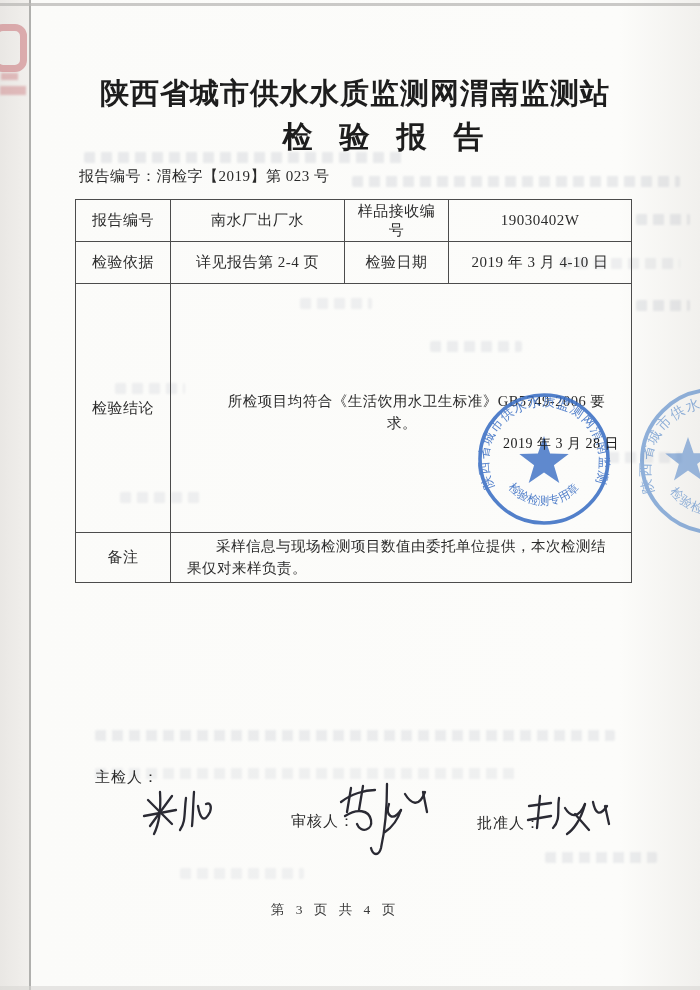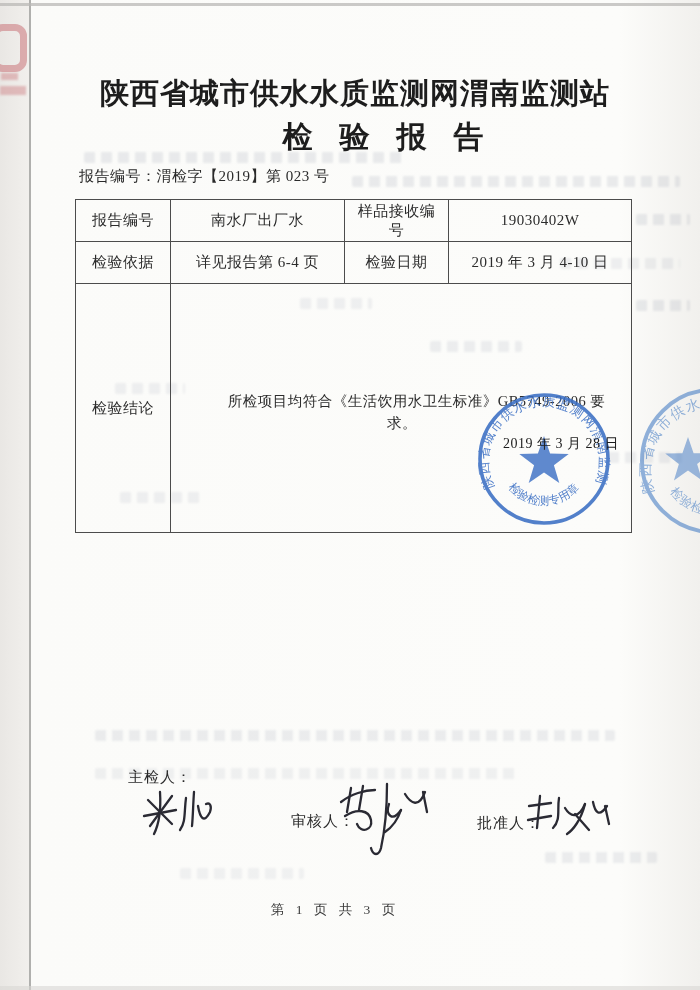--- a/index.html
+++ b/index.html
@@ -64,21 +64,21 @@
   .rem-text{padding:3px 10px 2px 10px;text-indent:2em;font-size:14.5px;line-height:1.5;text-align:left;}
 
   
   .stamp{position:absolute;left:298px;top:100px;width:150px;height:150px;opacity:.88;}
   .stamp-date{position:absolute;left:288px;top:151px;width:160px;text-align:right;
     font-size:14px;color:#1c1c1c;letter-spacing:.5px;z-index:3;}
   .side-stamp{position:absolute;left:628px;top:376px;width:170px;height:170px;opacity:.6;}
 
   
   .sig-label{position:absolute;font-size:15px;color:#2a2a2a;letter-spacing:1px;}
-  .sl1{left:95px;top:768px;margin-left:33px;}
+  .sl1{left:95px;top:768px;}
   .sl2{left:291px;top:812px;}
   .sl3{left:477px;top:814px;text-align:center;}
   .sig-svg{position:absolute;}
   .sg1{left:136px;top:782px;}
   .sg2{left:335px;top:778px;}
   .sg3{left:523px;top:790px;}
   .sig-svg path{stroke:#2a2a33;stroke-width:2.3;fill:none;stroke-linecap:round;stroke-linejoin:round;}
 
   .footer{position:absolute;left:235px;top:901px;width:200px;text-align:center;
     font-size:13.5px;letter-spacing:4px;color:#3b3b3b;}
@@ -126,21 +126,21 @@
     </colgroup>
   <tbody>
       <tr class="r">
     <td>报告编号</td>
     <td>南水厂出厂水</td>
     <td>样品接收编号</td>
     <td>19030402W</td>
   </tr>
   <tr class="r">
     <td>检验依据</td>
-    <td>详见报告第 6-4 页</td>
+    <td>详见报告第 2-4 页</td>
     <td>检验日期</td>
     <td>2019 年 3 月 4-10 日</td>
   </tr>
   <tr class="r-conc">
     <td>检验结论</td>
     <td colspan="3" class="conc-cell">
       <div class="conc-text">所检项目均符合《生活饮用水卫生标准》GB5749-2006 要求。</div>
 
       <svg class="stamp" viewBox="0 0 150 150">
         <g fill="none" stroke="#3b6fc4">
@@ -154,20 +154,26 @@
         <text font-size="13" fill="#3b6fc4" letter-spacing="1">
           <textPath href="#arcTop" startOffset="0" textLength="238">陕西省城市供水水质监测网渭南监测站</textPath>
         </text>
         <text font-size="11.5" fill="#3b6fc4" letter-spacing="1">
           <textPath href="#arcBot" startOffset="2" textLength="82">检验检测专用章</textPath>
         </text>
       </svg>
       <div class="stamp-date">2019 年 3 月 28 日</div>
     </td>
   </tr>
+  <tr class="r-rem">
+    <td>备注</td>
+    <td colspan="3">
+      <div class="rem-text">采样信息与现场检测项目数值由委托单位提供，本次检测结果仅对来样负责。</div>
+    </td>
+  </tr>
 </tbody>
   </table>
 
 <svg class="side-stamp" viewBox="0 0 170 170">
   <circle cx="85" cy="85" r="71" fill="none" stroke="#4a80c6" stroke-width="4"></circle>
   <defs>
     <path id="sArcTop" d="M 26,116 A 63,63 0 1 1 144,116"></path>
     <path id="sArcBot" d="M 41,114 A 52,52 0 0 0 129,114"></path>
   </defs>
   <polygon points="60,61 65.6,77.2 82.8,77.6 69.1,88 74.1,104.4 60,94.6 45.9,104.4 50.9,88 37.2,77.6 54.4,77.2" fill="#4a80c6" opacity=".9"></polygon>
@@ -209,13 +215,13 @@
   <path d="M17,6 L14,38"></path>
   <path d="M5,30 L28,26"></path>
   <path d="M36,8 C34,20 38,30 30,38"></path>
   <path d="M42,18 C48,28 56,28 62,14"></path>
   <path d="M62,14 C58,30 50,40 44,44"></path>
   <path d="M52,24 L66,40"></path>
   <path d="M70,12 C72,22 76,28 84,16"></path>
   <path d="M82,16 L86,34"></path>
 </svg>
 
-<div class="footer">第 1 页 共 3 页</div>
+<div class="footer">第 3 页 共 4 页</div>
 
 </body></html>

